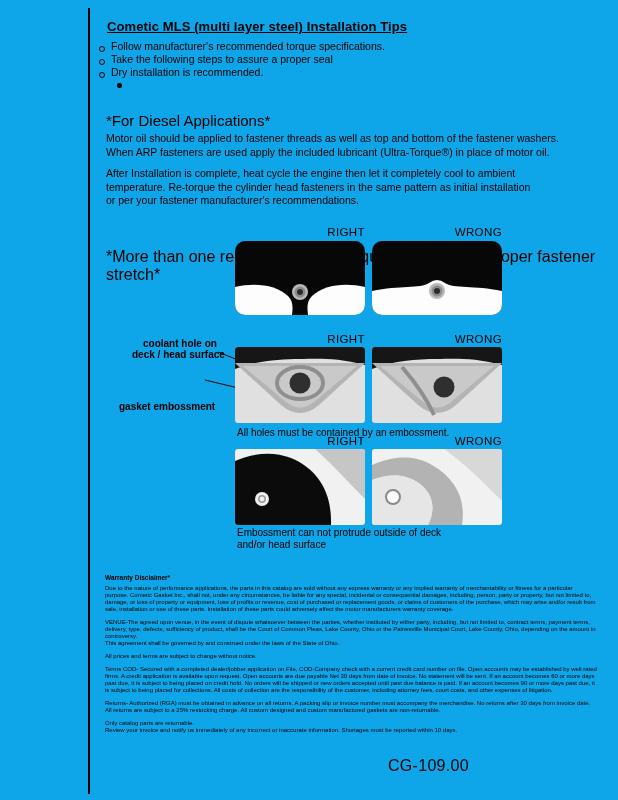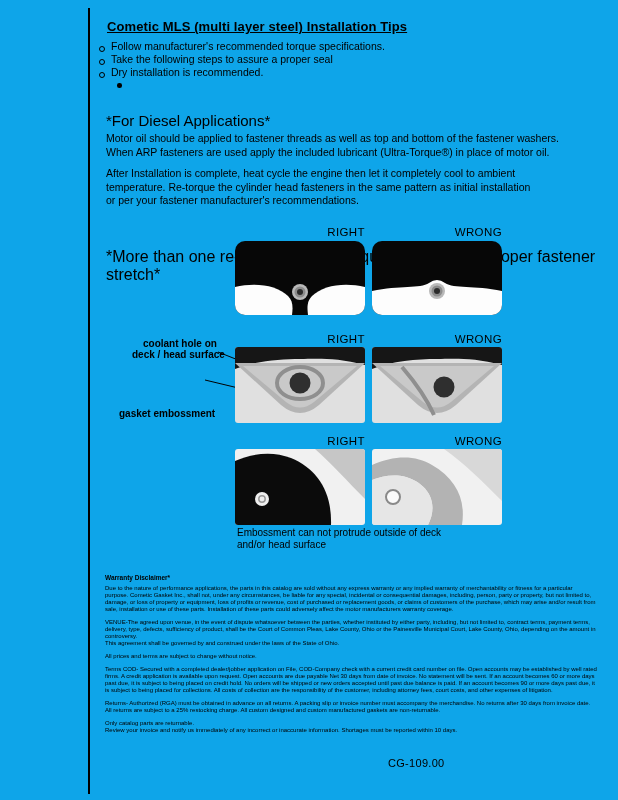--- a/index.html
+++ b/index.html
@@ -30,21 +30,21 @@
   .panel svg{display:block;}
   .caption{position:absolute;font-size:10px;line-height:12px;}
   .callout{position:absolute;font-size:10px;line-height:11px;font-weight:bold;}
   .callout-lines{position:absolute;left:0;top:105px;}
 
   .disclaimer{position:absolute;left:105px;top:574px;width:492px;}
   .disc-head{font-size:6.5px;font-weight:bold;margin:0 0 4px 0;}
   .disclaimer p{font-size:6px;line-height:7px;margin:0 0 6px 0;}
   .disclaimer p.tight{margin:0;}
 
-  .footer-code{position:absolute;left:388px;top:757px;font-size:11px;letter-spacing:0.3px;}
+  .footer-code{position:absolute;left:388px;top:757px;font-size:16px;letter-spacing:0.3px;}
 </style>
 </head>
 <body>
 
 <div class="page">
   <div class="left-rule"></div>
 
   <div class="title">Cometic MLS (multi layer steel) Installation Tips</div>
 
   <div class="bullets">
@@ -110,21 +110,21 @@
           <circle cx="65" cy="50" r="3" fill="#2b2b2b"></circle>
         </g>
       </svg>
     </div>
 
     <div class="dg-label" style="left:130px;top:107px;">RIGHT</div>
     <div class="dg-label" style="left:267px;top:107px;">WRONG</div>
 
     <div class="callout" style="left:38px;top:112px;">coolant hole on</div>
     <div class="callout" style="left:27px;top:123px;">deck / head surface</div>
-    <div class="callout" style="left:14px;top:158px;margin-top:24px;">gasket embossment</div>
+    <div class="callout" style="left:14px;top:151px;margin-top:24px;">gasket embossment</div>
     <svg class="callout-lines" width="200" height="90">
       <line x1="113" y1="21" x2="186" y2="50" stroke="#000" stroke-width="1"></line>
       <line x1="100" y1="49" x2="175" y2="67" stroke="#000" stroke-width="1"></line>
     </svg>
 
     <div class="panel" style="left:130px;top:121px;">
       <svg viewBox="0 0 130 76" width="130" height="76">
         <defs>
             <clipPath id="c2r">
               <rect width="130" height="76" rx="3"></rect>
@@ -150,20 +150,21 @@
         <g clip-path="url(#c2w)">
           <rect width="130" height="76" fill="#e0e0e0"></rect>
           <path d="M0,0 H130 V18 C100,10 80,12 65,12 C45,12 20,14 0,22 Z" fill="#161616"></path>
           <path d="M0,16 L130,16 L84,58 Q65,74 46,58 Z" fill="#b4b4b4"></path>
           <path d="M8,19 L122,19 L79,55 Q65,66 51,55 Z" fill="#c9c9c9"></path>
           <path d="M30,20 C42,34 54,50 62,68" fill="none" stroke="#8f8f8f" stroke-width="4"></path>
           <circle cx="72" cy="40" r="10.5" fill="#2f2f2f"></circle>
         </g>
       </svg>
     </div>
+    <div class="caption" style="left:132px;top:201px;">All holes must be contained by an embossment.</div>
 
     <div class="dg-label" style="left:130px;top:209px;">RIGHT</div>
     <div class="dg-label" style="left:267px;top:209px;">WRONG</div>
 
     <div class="panel" style="left:130px;top:223px;">
       <svg viewBox="0 0 130 76" width="130" height="76">
         <defs>
             <clipPath id="c3r">
               <rect width="130" height="76" rx="3"></rect>
             </clipPath>

